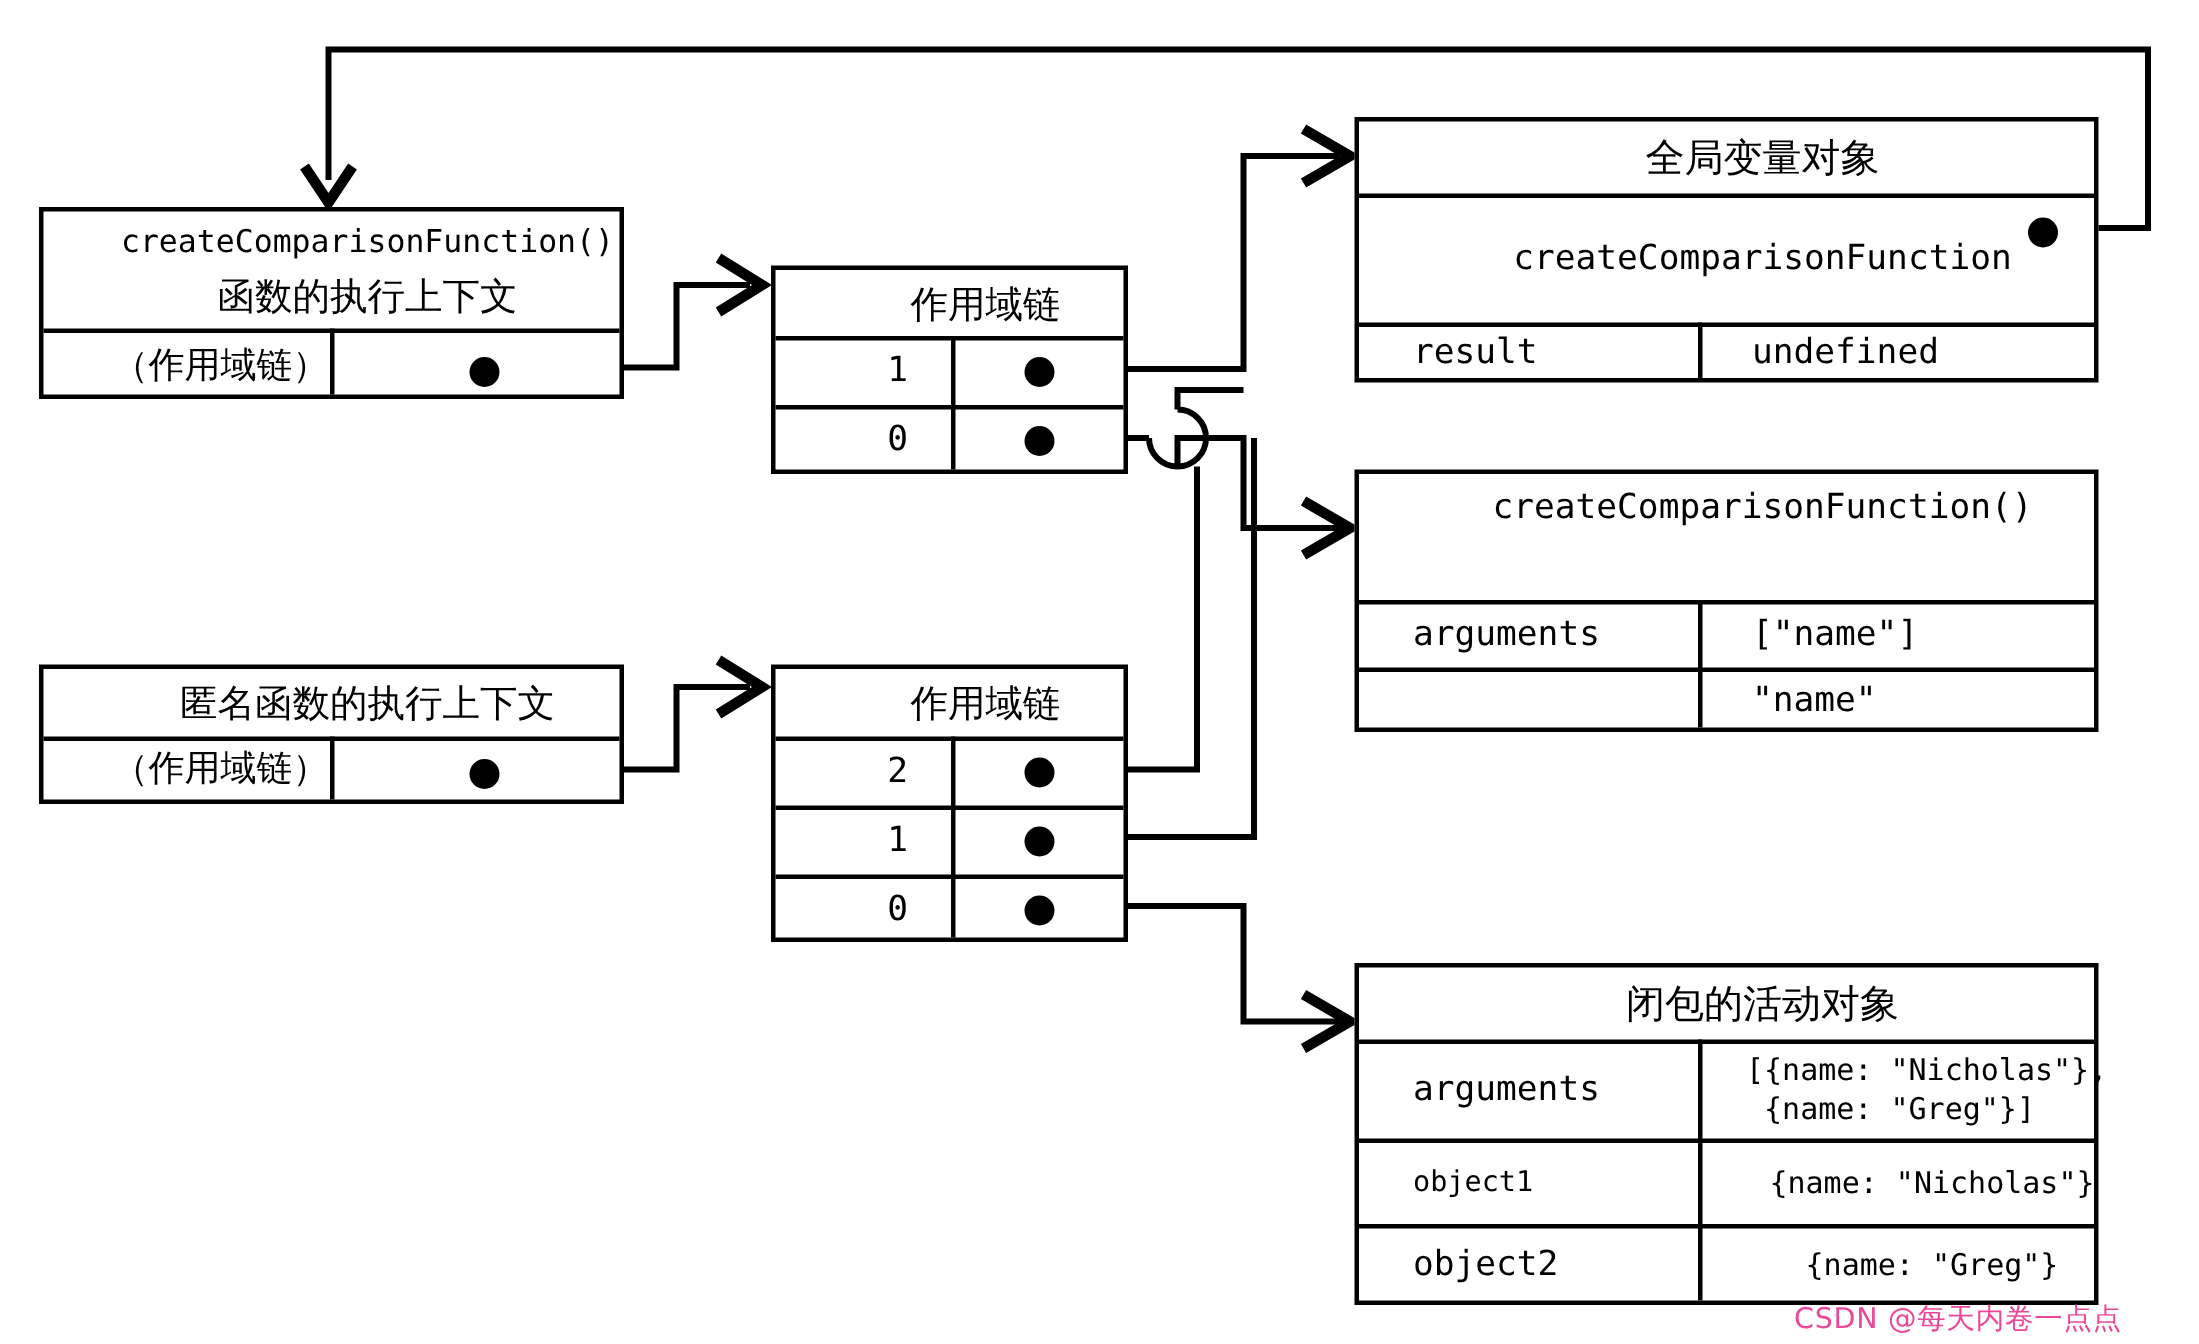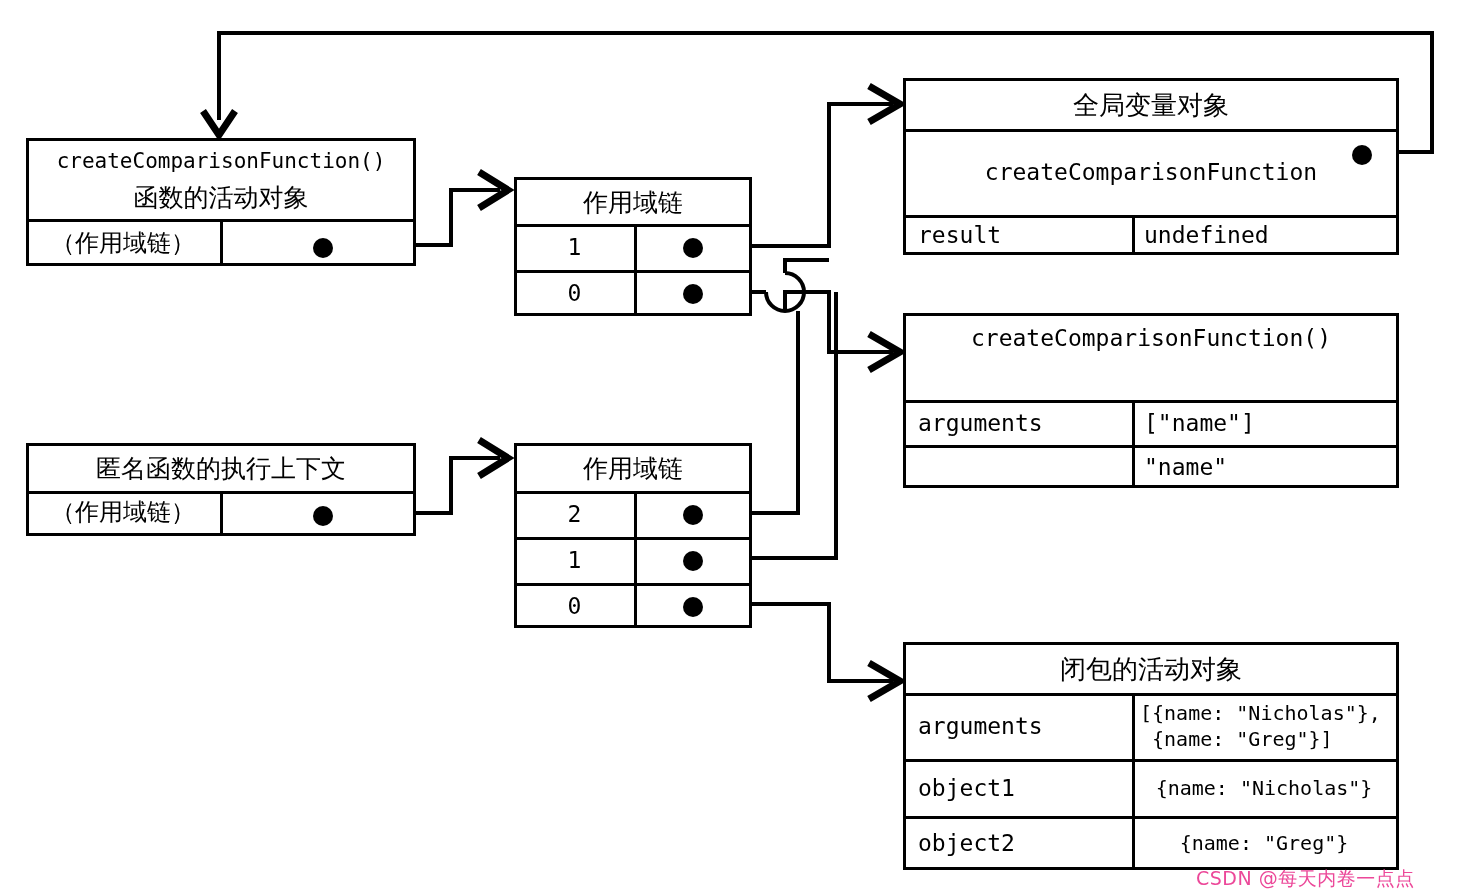--- a/index.html
+++ b/index.html
@@ -46,20 +46,21 @@
     border-left: 3px solid #000;
   }
   .cell {
     position: absolute;
     display: flex;
     align-items: center;
     justify-content: center;
     text-align: center;
     box-sizing: border-box;
     white-space: pre;
+    margin-left: 24px;
   }
   .mono {
     font-family: "DejaVu Sans Mono", monospace;
   }
   .cjk {
     font-family: "DejaVu Sans", sans-serif;
   }
   .left {
     justify-content: flex-start;
     padding-left: 12px;
@@ -117,21 +118,21 @@
       <path d="M 479 440 L 508 458 L 479 476"></path>
       <path d="M 869 663 L 900 681 L 869 699"></path>
     </g>
   </svg>
 
   <div class="box" style="left:26px; top:138px; width:390px; height:128px;">
     <div class="rowline" style="top:78px;"></div>
     <div class="vline" style="left:191px; top:78px; bottom:0;"></div>
 
     <div class="cell mono" style="left:0; top:2px; width:384px; height:36px; font-size:21px;">createComparisonFunction()</div>
-    <div class="cell cjk" style="left:0; top:36px; width:384px; height:40px; font-size:25px;">函数的活动对象</div>
+    <div class="cell cjk" style="left:0; top:36px; width:384px; height:40px; font-size:25px;">函数的执行上下文</div>
 
     <div class="cell cjk" style="left:0; top:78px; width:188px; height:47px; font-size:24px;">（作用域链）</div>
     <div class="dot" style="left:284px; top:97px;"></div>
   </div>
 
   <div class="box" style="left:514px; top:177px; width:238px; height:139px;">
     <div class="rowline" style="top:44px;"></div>
     <div class="rowline" style="top:90px;"></div>
     <div class="vline" style="left:117px; top:44px; bottom:0;"></div>
 
@@ -204,21 +205,21 @@
     <div class="rowline" style="top:114px;"></div>
     <div class="rowline" style="top:171px;"></div>
     <div class="vline" style="left:226px; top:48px; bottom:0;"></div>
 
     <div class="cell cjk" style="left:0; top:0; width:490px; height:48px; font-size:26px;">闭包的活动对象</div>
 
     <div class="cell mono left" style="left:0; top:48px; width:226px; height:66px; font-size:23px;">arguments</div>
     <div class="cell mono left" style="left:226px; top:48px; width:264px; height:66px; font-size:20px; line-height:1.3; padding-left:8px;">[{name: "Nicholas"},
  {name: "Greg"}]</div>
 
-    <div class="cell mono left" style="left:0; top:114px; width:226px; height:57px; font-size:23px;">object1</div>
+    <div class="cell mono left" style="left:0; top:114px; width:226px; height:57px; font-size:19px;">object1</div>
     <div class="cell mono" style="left:226px; top:114px; width:264px; height:57px; font-size:20px;">{name: "Nicholas"}</div>
 
     <div class="cell mono left" style="left:0; top:171px; width:226px; height:54px; font-size:23px;text-align:center;">object2</div>
     <div class="cell mono" style="left:226px; top:171px; width:264px; height:54px; font-size:20px;">{name: "Greg"}</div>
   </div>
 
   <div class="watermark" style="left:1196px; top:866px;">CSDN @每天内卷一点点</div>
 
 </div>
 

